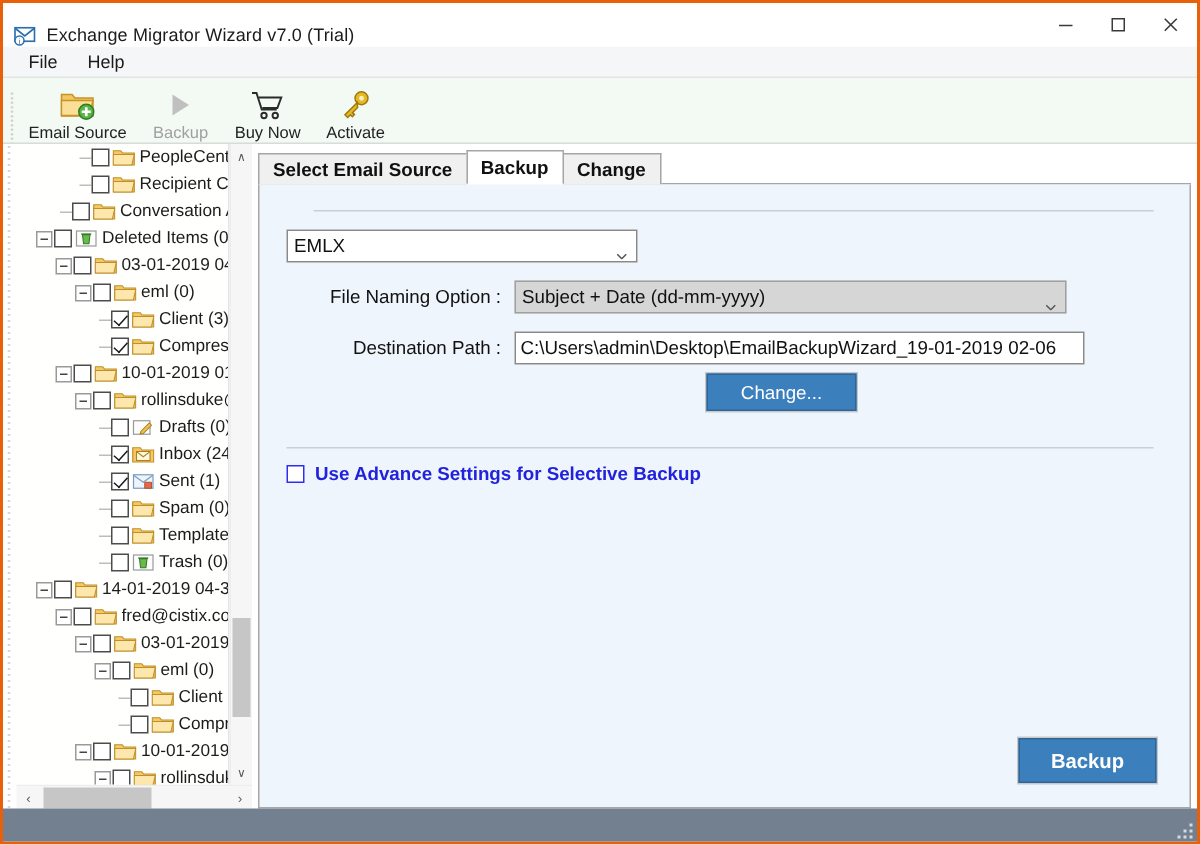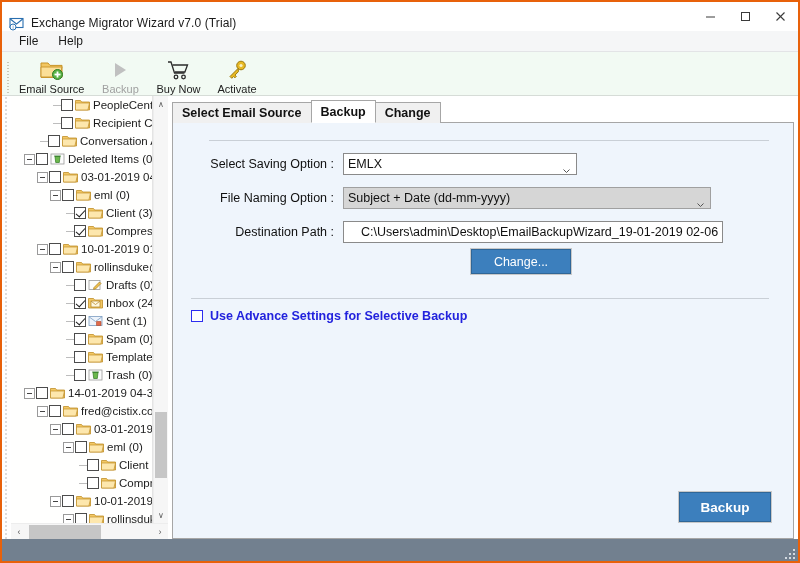--- a/index.html
+++ b/index.html
@@ -234,21 +234,21 @@
     position: absolute; right: 6px; top: 50%; margin-top: -2px;
     width: 7px; height: 4px;
   }
   .combo.gray { background: #d6d6d6; border-color: #a0a0a0; }
   #saving-combo { width: 234px; }
   #naming-combo { width: 368px; }
   .textbox {
     width: 380px; height: 22px;
     border: 1px solid #8a8a8a; background: #ffffff;
     display: flex; align-items: center;
-    font-size: 12.5px; color: #111; padding: 0 17px;
+    font-size: 12.5px; color: #111; padding: 0 3px;
     overflow: hidden; white-space: nowrap;
   }
   .btnrow { display: flex; margin-top: 6px; padding-left: 152px; }
   .btn-blue {
     background: #3c7fbd; color: #ffffff;
     font-size: 12.5px;
     border: 1px solid #2f6697;
     box-shadow: 0 0 0 1px #c8c8c8;
     display: flex; align-items: center; justify-content: center;
     cursor: default;
@@ -707,21 +707,20 @@
         <div class="tab">Select Email Source</div>
         <div class="tab active">Backup</div>
         <div class="tab">Change</div>
       </div>
 
       <div class="panel">
 
         <div class="hr"></div>
 
         <div class="frow">
-          <div class="flabel">Select Saving Option :</div>
           <div class="combo" id="saving-combo">
             <span>EMLX</span>
             <span class="car">
               <svg width="7" height="4" viewBox="0 0 7 4">
                   <path d="M0.5 0.5 L3.5 3.5 L6.5 0.5" fill="none" stroke="#555" stroke-width="1"></path>
                 </svg>
             </span>
           </div>
         </div>
 

